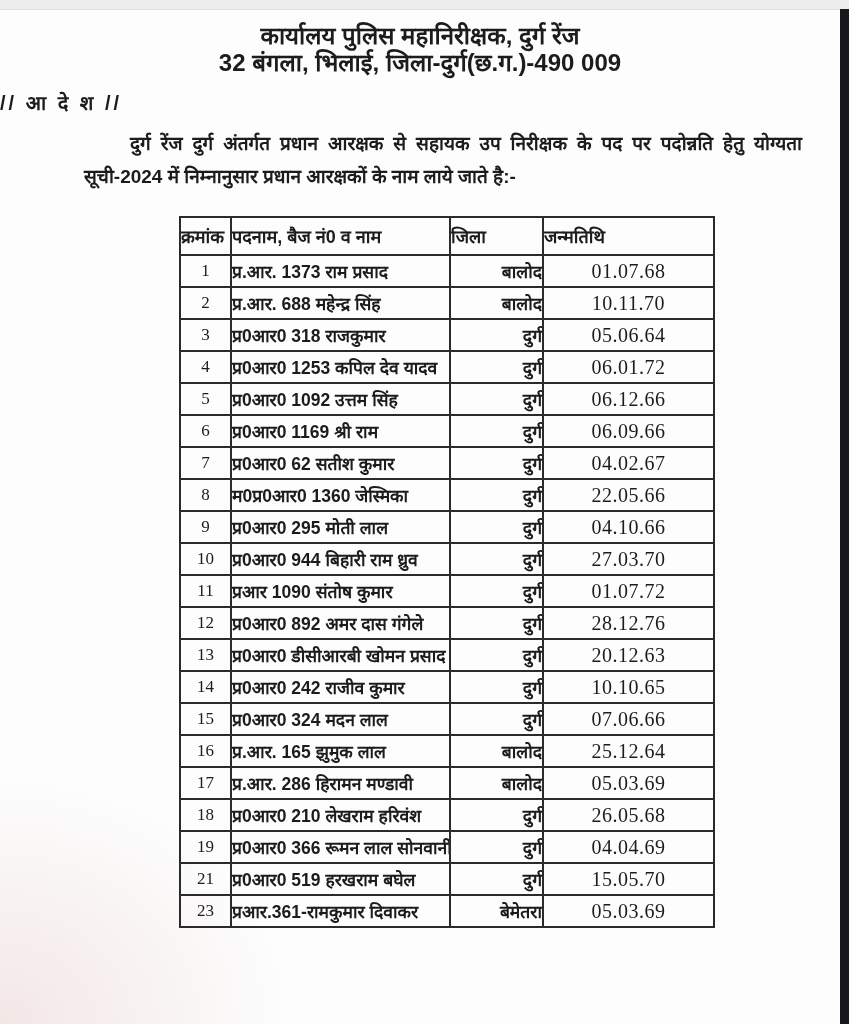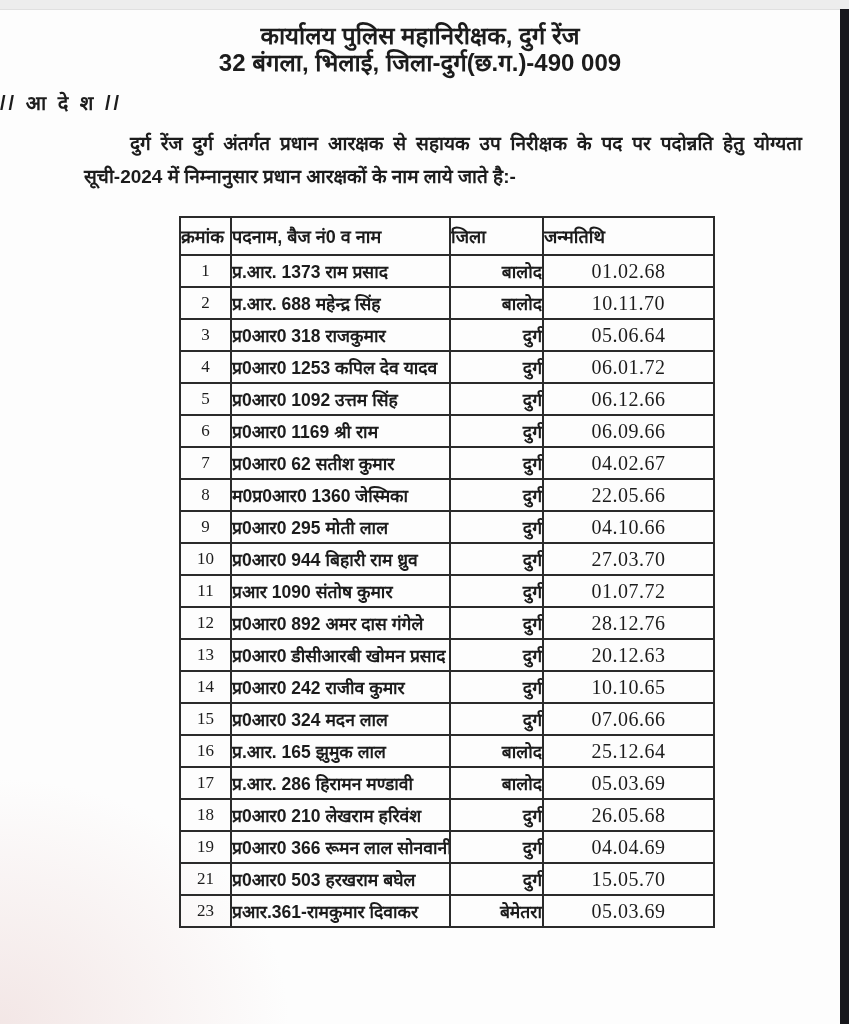--- a/index.html
+++ b/index.html
@@ -155,21 +155,21 @@
         <th>पदनाम, बैज नं0 व नाम</th>
         <th>जिला</th>
         <th>जन्मतिथि</th>
       </tr>
     </thead>
     <tbody>
         <tr>
           <td class="cell-sn">1</td>
           <td class="cell-name">प्र.आर. 1373 राम प्रसाद</td>
           <td class="cell-district">बालोद</td>
-          <td class="cell-dob">01.02.68</td>
+          <td class="cell-dob">01.07.68</td>
         </tr>
         <tr>
           <td class="cell-sn">2</td>
           <td class="cell-name">प्र.आर. 688 महेन्द्र सिंह</td>
           <td class="cell-district">बालोद</td>
           <td class="cell-dob">10.11.70</td>
         </tr>
         <tr>
           <td class="cell-sn">3</td>
           <td class="cell-name">प्र0आर0 318 राजकुमार</td>
@@ -267,21 +267,21 @@
           <td class="cell-dob">26.05.68</td>
         </tr>
         <tr>
           <td class="cell-sn">19</td>
           <td class="cell-name">प्र0आर0 366 रूमन लाल सोनवानी</td>
           <td class="cell-district">दुर्ग</td>
           <td class="cell-dob">04.04.69</td>
         </tr>
         <tr>
           <td class="cell-sn">21</td>
-          <td class="cell-name">प्र0आर0 503 हरखराम बघेल</td>
+          <td class="cell-name">प्र0आर0 519 हरखराम बघेल</td>
           <td class="cell-district">दुर्ग</td>
           <td class="cell-dob">15.05.70</td>
         </tr>
         <tr>
           <td class="cell-sn">23</td>
           <td class="cell-name">प्रआर.361-रामकुमार दिवाकर</td>
           <td class="cell-district">बेमेतरा</td>
           <td class="cell-dob">05.03.69</td>
         </tr>
       </tbody>

